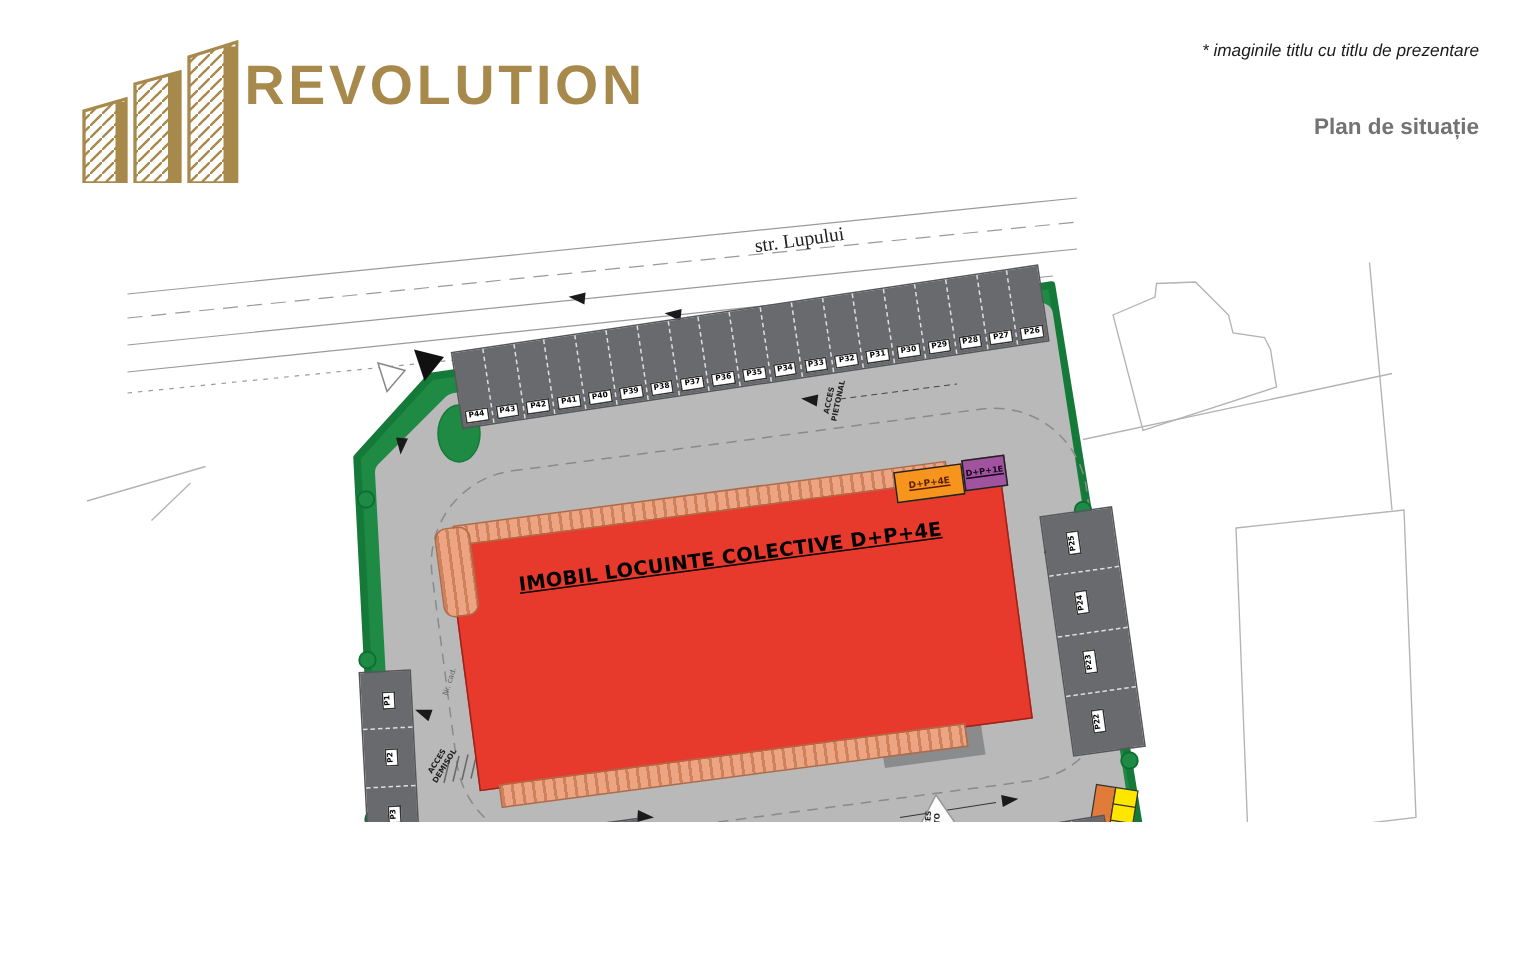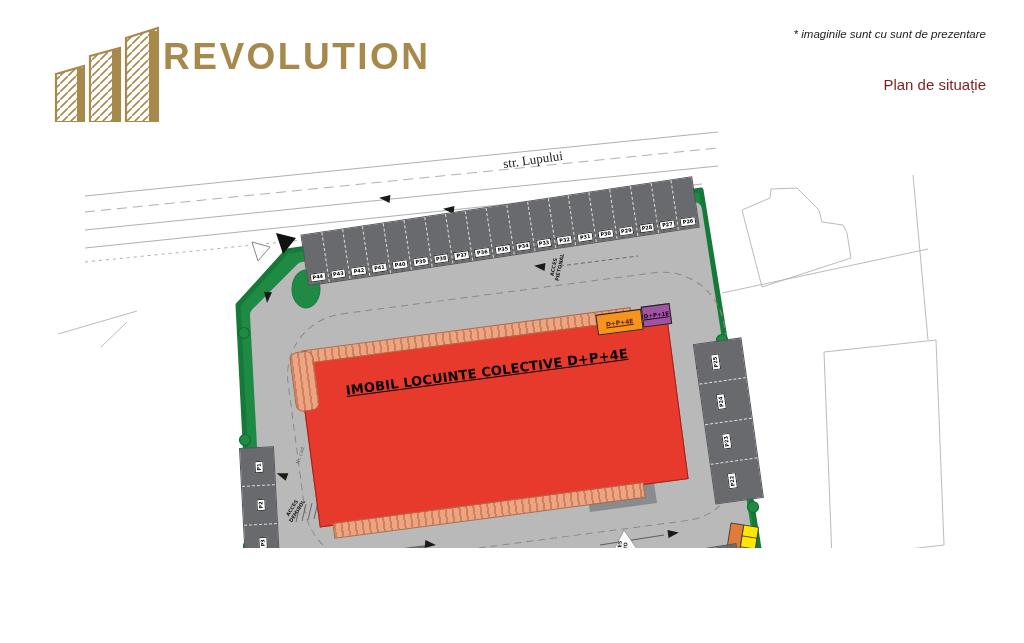--- a/index.html
+++ b/index.html
@@ -7,22 +7,22 @@
          font-family:"Liberation Sans",sans-serif;}
 
   
   #logo-svg{position:absolute;left:44px;top:14px;}
   #logo-title{position:absolute;left:163px;top:36px;font-size:37px;font-weight:600;
               letter-spacing:2.5px;color:#a8894c;}
   #logo-subtitle{position:absolute;left:167px;top:82px;font-size:18px;font-weight:600;
                  letter-spacing:11px;color:#a8894c;}
   #disclaimer{position:absolute;right:38px;top:28px;font-size:11.5px;font-style:italic;
               color:#1c1c1c;}
-  #plan-title{position:absolute;right:38px;top:76px;font-size:15px;font-weight:normal;
-              color:#7f1d1d;}
+  #plan-title{position:absolute;right:38px;top:76px;font-size:15px;font-weight:bold;
+              color:#737373;}
 
   
   #base{position:absolute;left:0;top:0;z-index:1;}
 
   
   #street-label{position:absolute;left:468px;top:152px;width:130px;z-index:2;
     font-family:"Liberation Serif",serif;font-size:13px;color:#222;
     transform:rotate(-8deg);transform-origin:50% 50%;text-align:center;}
 
   
@@ -93,21 +93,21 @@
       </pattern>
     </defs>
     <path d="M52,118 V70 L80,62 V118 Z" fill="url(#bh)" stroke="#a8894c" stroke-width="2.2"></path>
     <rect x="73" y="64" width="7" height="54" fill="#a8894c"></rect>
     <path d="M86,118 V52 L116,44 V118 Z" fill="url(#bh)" stroke="#a8894c" stroke-width="2.2"></path>
     <rect x="108" y="46" width="8" height="72" fill="#a8894c"></rect>
     <path d="M122,118 V34 L154,24 V118 Z" fill="url(#bh)" stroke="#a8894c" stroke-width="2.2"></path>
     <rect x="145" y="27" width="9" height="91" fill="#a8894c"></rect>
   </svg>
   <div id="logo-title">REVOLUTION</div>
-  <div id="disclaimer">* imaginile sunt cu sunt de prezentare</div>
+  <div id="disclaimer">* imaginile titlu cu titlu de prezentare</div>
   <div id="plan-title">Plan de situație</div>
 
   <svg id="base" width="1024" height="643" viewBox="0 0 1024 643">
 
     <g stroke="#9a9a9a" stroke-width="0.8" fill="none">
       <line x1="85" y1="196" x2="718" y2="132"></line>
       <line x1="85" y1="212" x2="718" y2="148" stroke-dasharray="10 6"></line>
       <line x1="85" y1="230" x2="718" y2="166"></line>
       <line x1="85" y1="248" x2="702" y2="184"></line>
       <line x1="85" y1="262" x2="690" y2="201" stroke-dasharray="3 4"></line>

